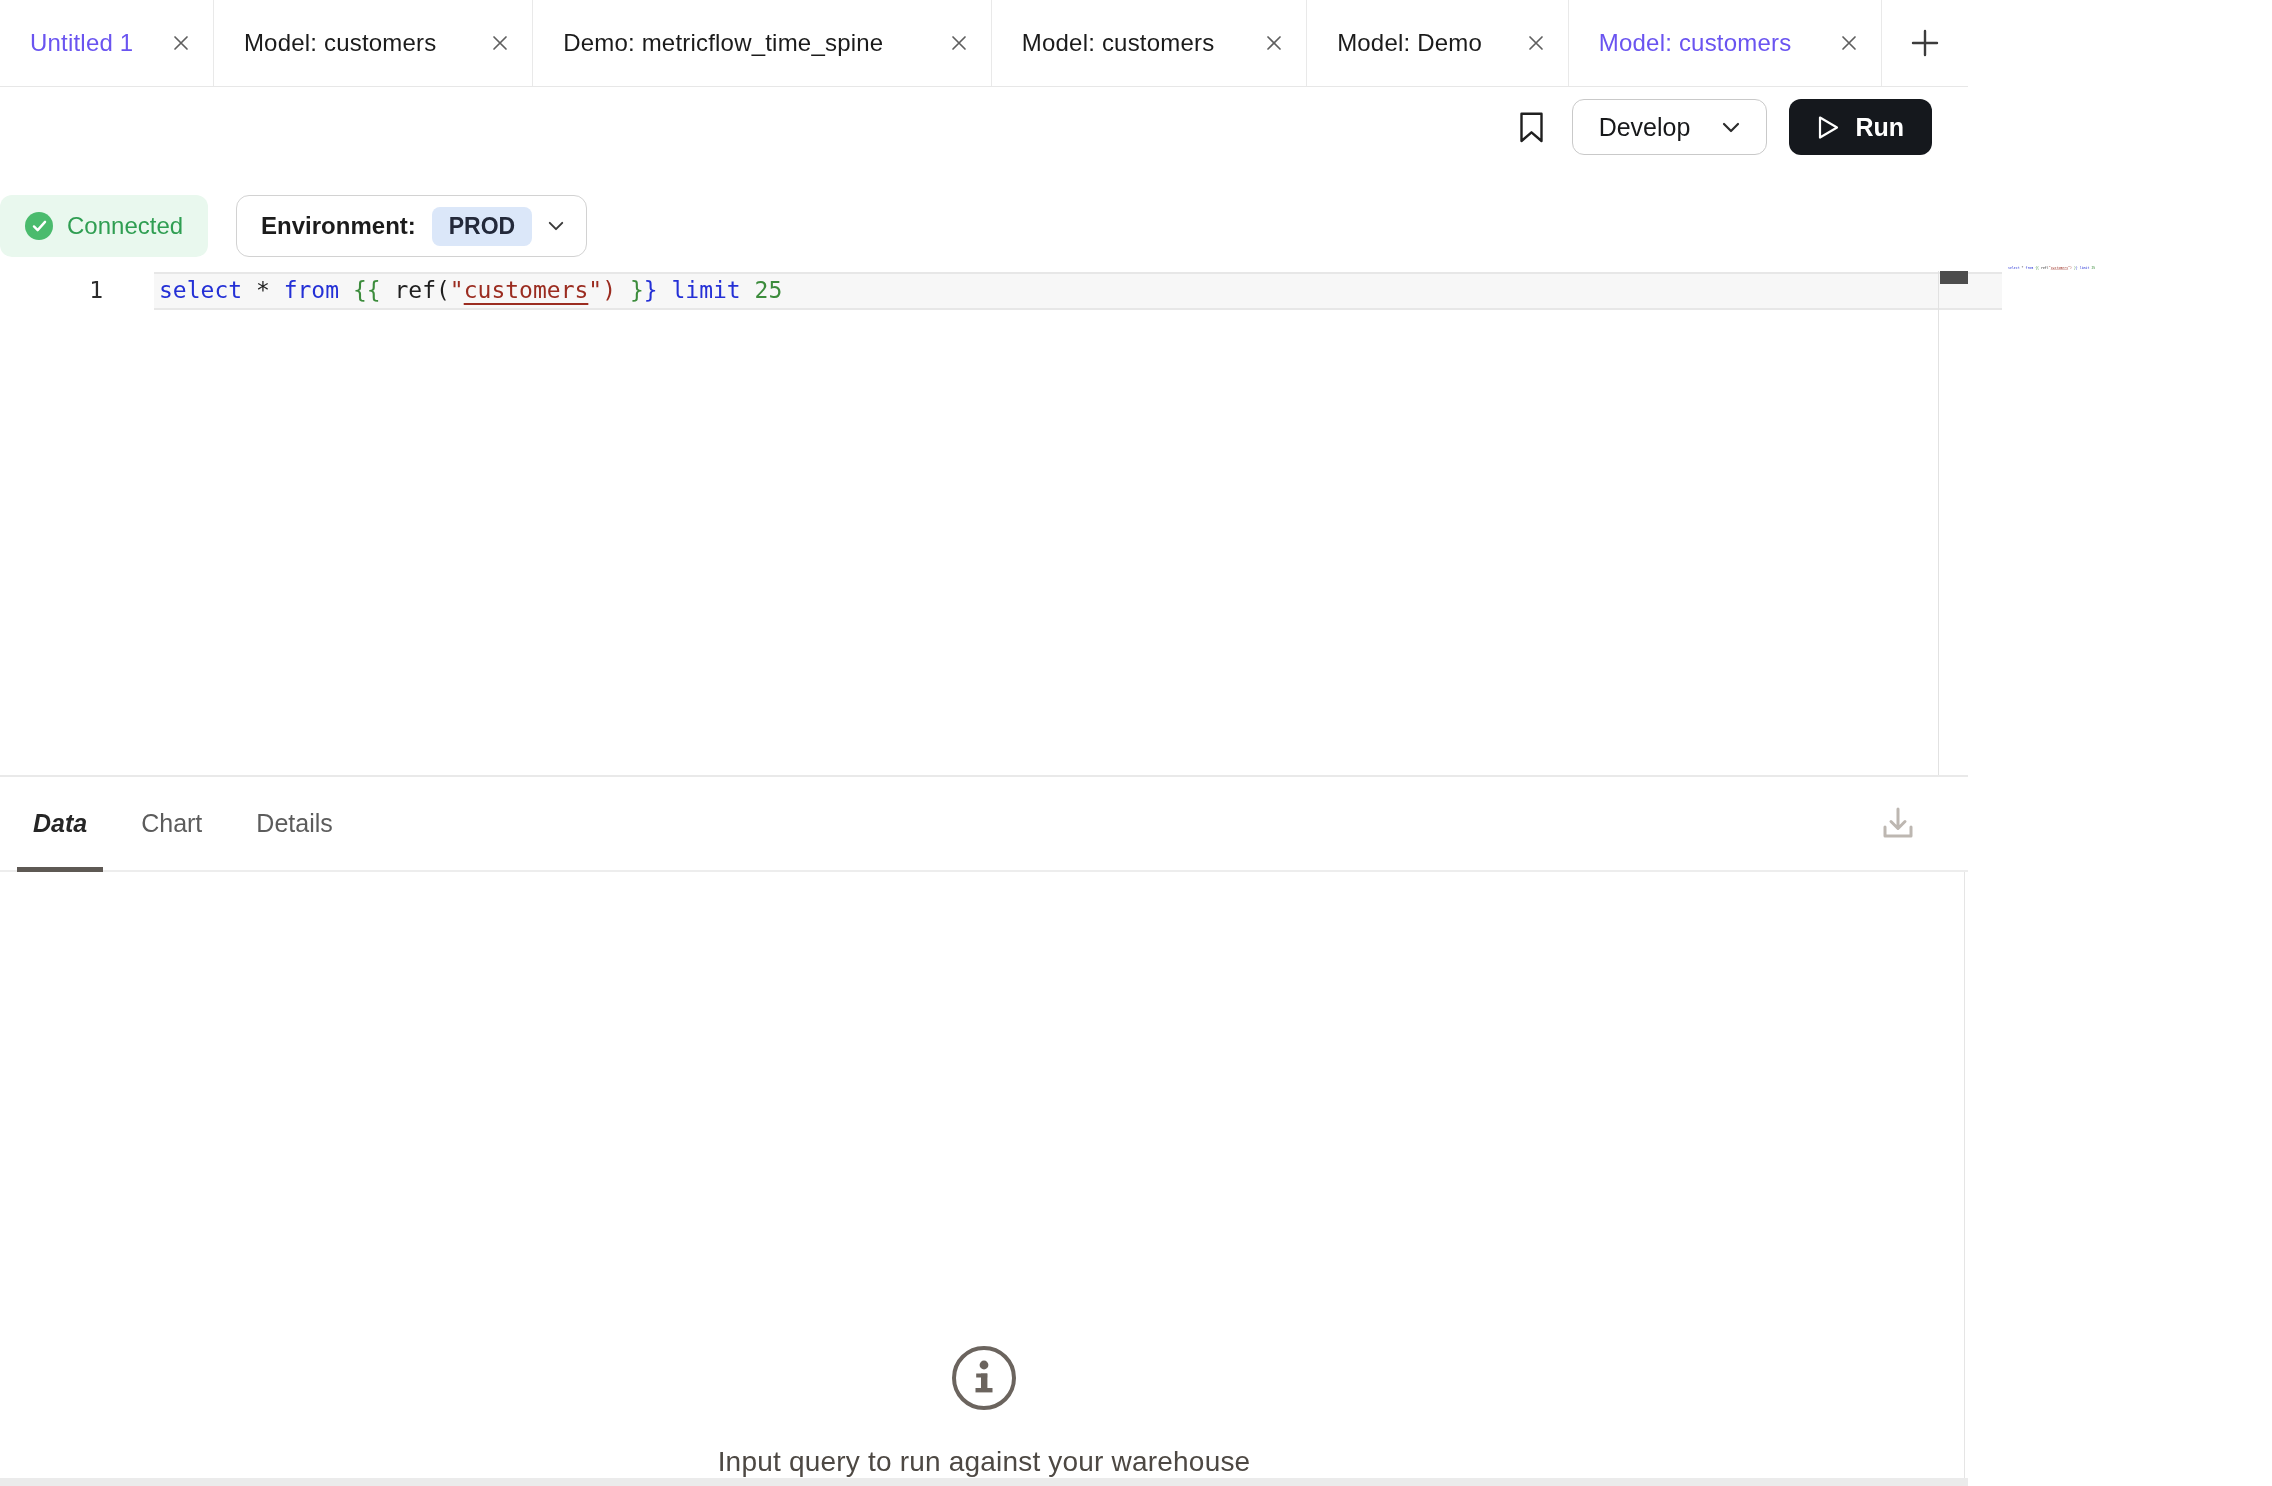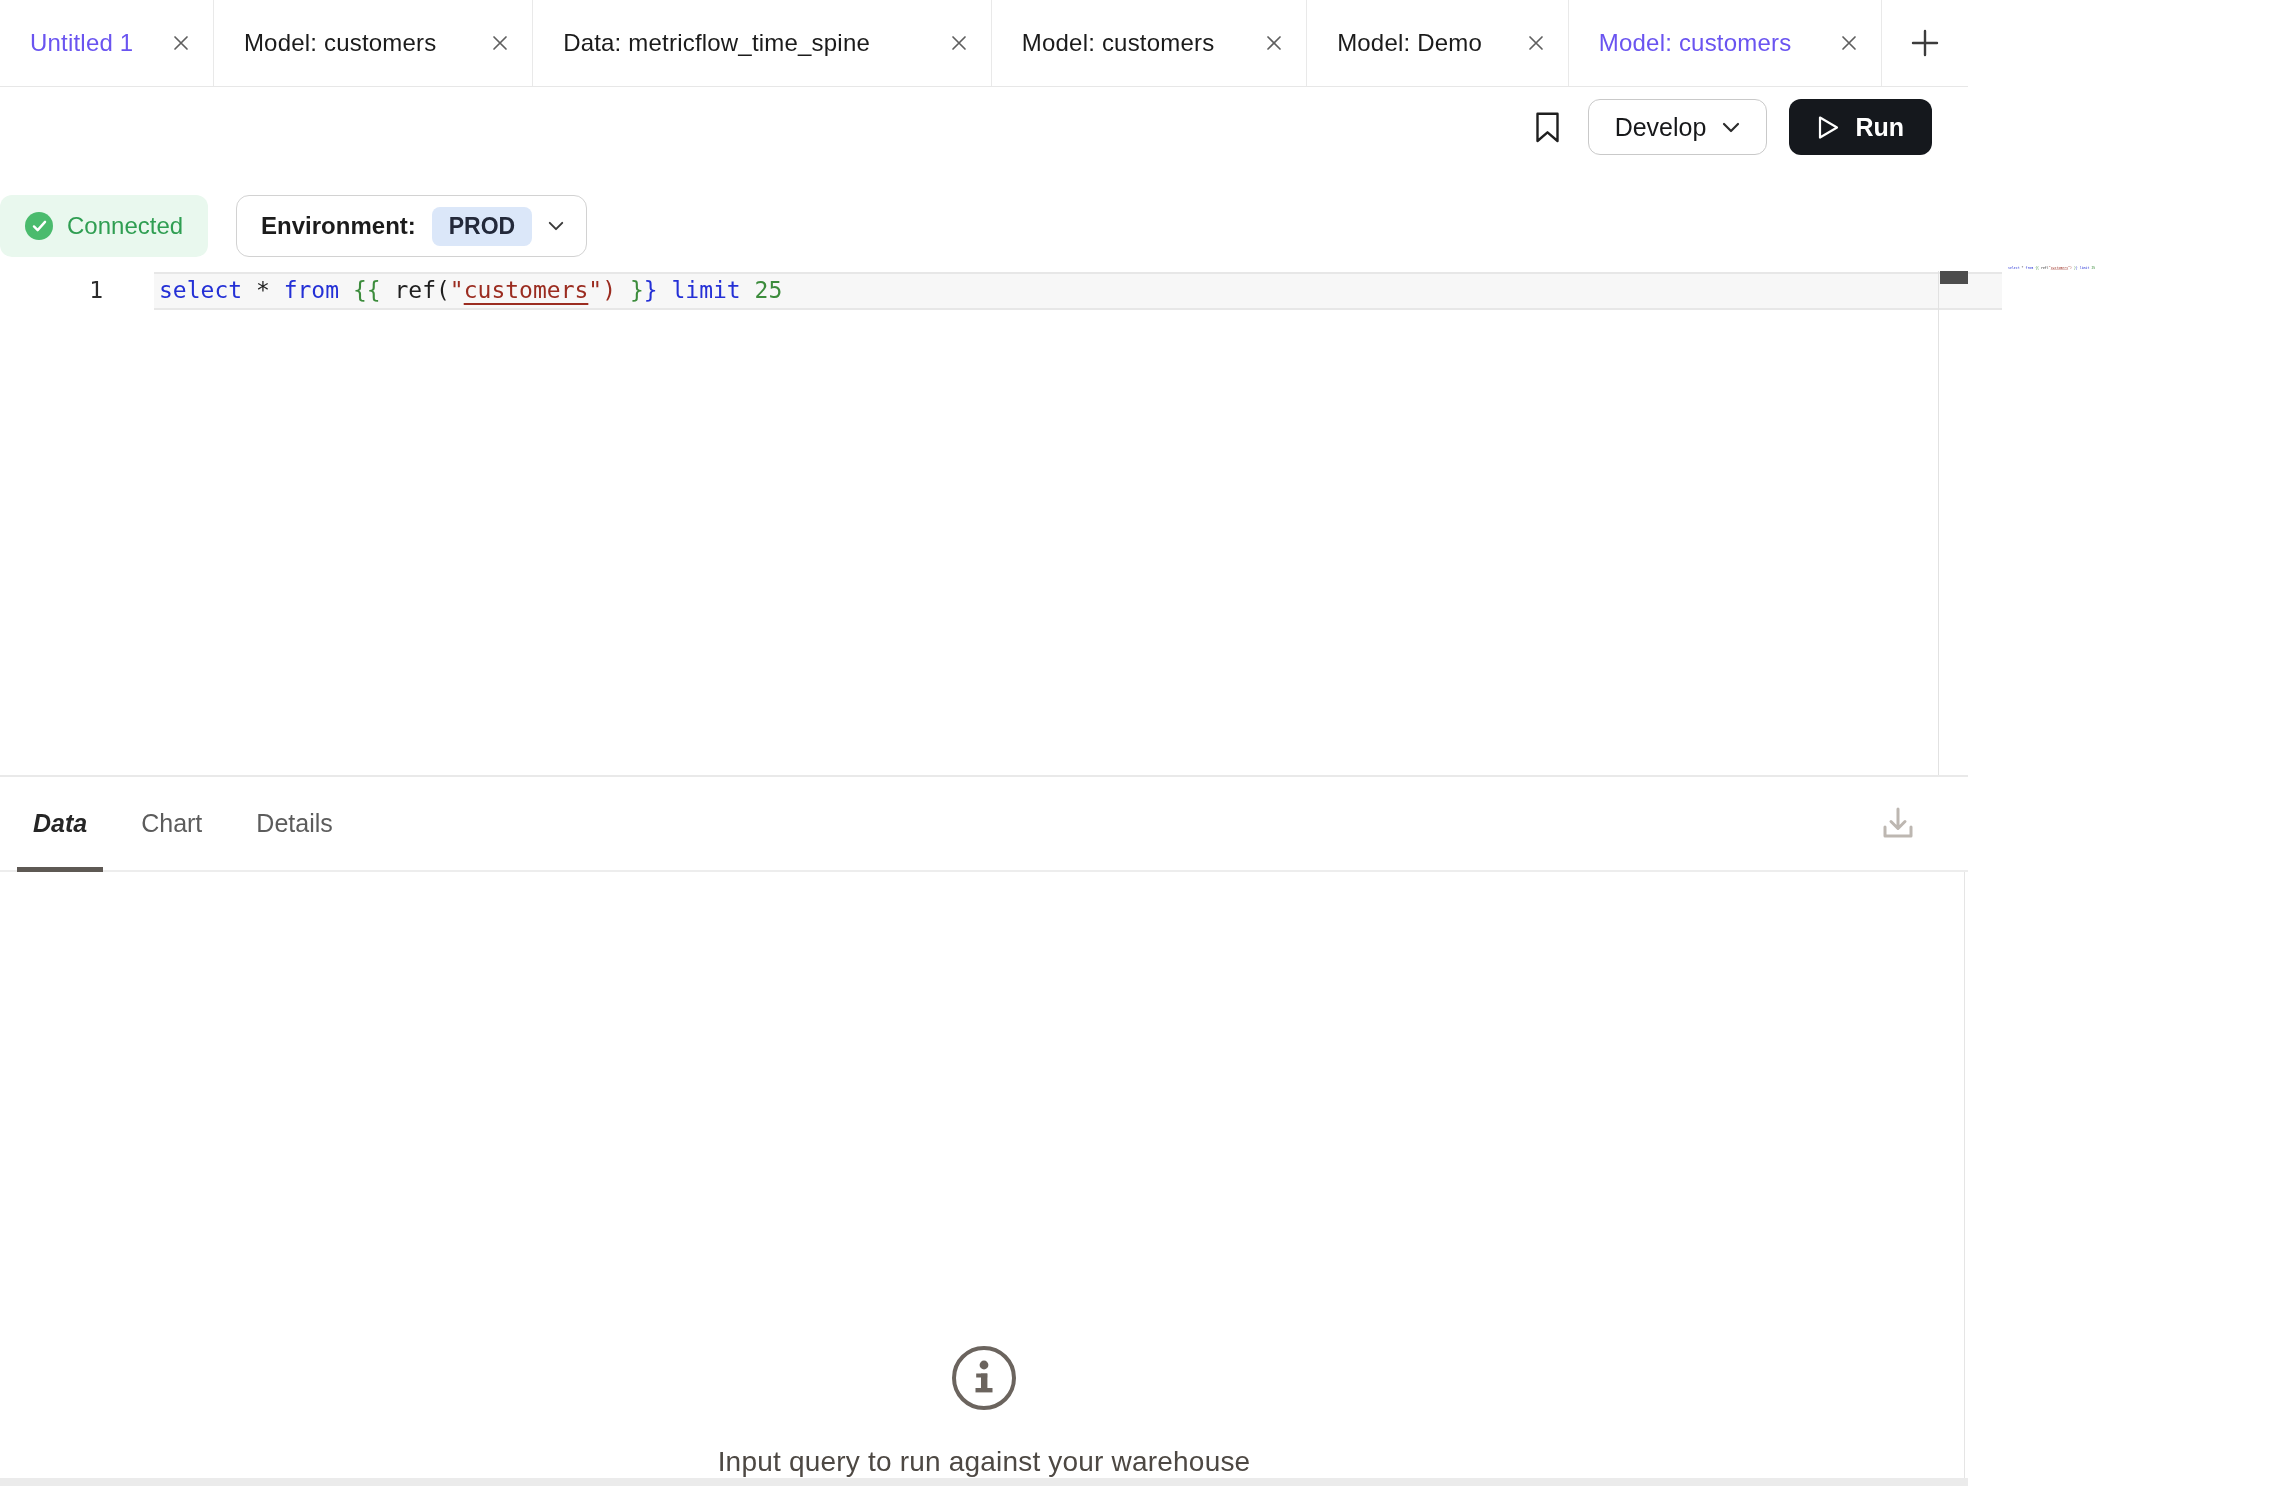--- a/index.html
+++ b/index.html
@@ -18,21 +18,21 @@
   .tab .close-icon { margin-left:18px; display:flex; align-items:center; flex:0 0 auto; }
   .t1 { width:218px; } .t2 { width:326px; } .t3 { width:469px; }
   .t4 { width:322px; } .t5 { width:267px; } .t6 { width:320px; }
   .newtab { width:88px; display:flex; align-items:center; justify-content:center; cursor:pointer; }
 
   
   .toolbar { height:80px; flex:0 0 80px; display:flex; align-items:center;
     justify-content:flex-end; padding-right:36px; background:#fff; }
   .bookmark-btn { display:flex; align-items:center; justify-content:center;
     width:52px; height:56px; margin-right:14px; cursor:pointer; }
-  .develop-btn { height:56px; display:flex; align-items:center; gap:16px; background:#fff;
+  .develop-btn { height:56px; display:flex; align-items:center; gap:32px; background:#fff;
     border:1.5px solid #c9c9c9; border-radius:12px; padding:0 26px; font-size:25px; font-weight:500;
     color:#17181a; cursor:pointer; font-family:inherit; }
   .run-btn { height:56px; margin-left:22px; display:flex; align-items:center; gap:15px;
     background:#15181d; color:#fff; border:none; border-radius:12px; padding:0 28px;
     font-size:25px; font-weight:600; cursor:pointer; font-family:inherit; }
 
   
   .statusrow { height:90px; flex:0 0 90px; display:flex; align-items:flex-end;
     gap:28px; background:#fff; }
   .connected-badge { height:62px; display:flex; align-items:center; gap:14px;
@@ -106,21 +106,21 @@
     </div>
     <div class="tab t2">
       <span class="tab-label">Model: customers</span>
       <span class="close-icon">
         <svg width="20" height="20" viewBox="0 0 20 20" fill="none" stroke="#5f5f5f" stroke-width="1.7" stroke-linecap="round">
             <path d="M4 4 L16 16 M16 4 L4 16"></path>
           </svg>
       </span>
     </div>
     <div class="tab t3">
-      <span class="tab-label">Data: metricflow_time_spine</span>
+      <span class="tab-label">Demo: metricflow_time_spine</span>
       <span class="close-icon">
         <svg width="20" height="20" viewBox="0 0 20 20" fill="none" stroke="#5f5f5f" stroke-width="1.7" stroke-linecap="round">
             <path d="M4 4 L16 16 M16 4 L4 16"></path>
           </svg>
       </span>
     </div>
     <div class="tab t4">
       <span class="tab-label">Model: customers</span>
       <span class="close-icon">
         <svg width="20" height="20" viewBox="0 0 20 20" fill="none" stroke="#5f5f5f" stroke-width="1.7" stroke-linecap="round">

